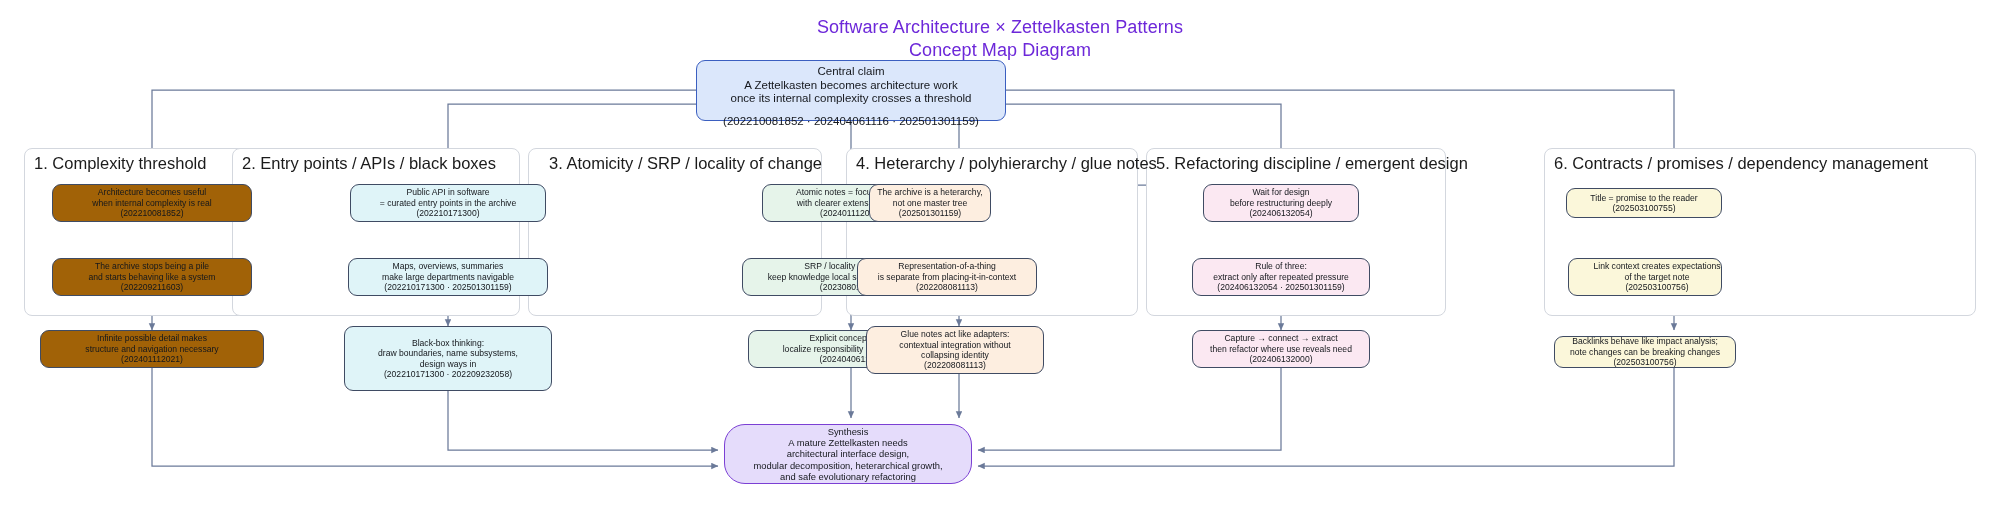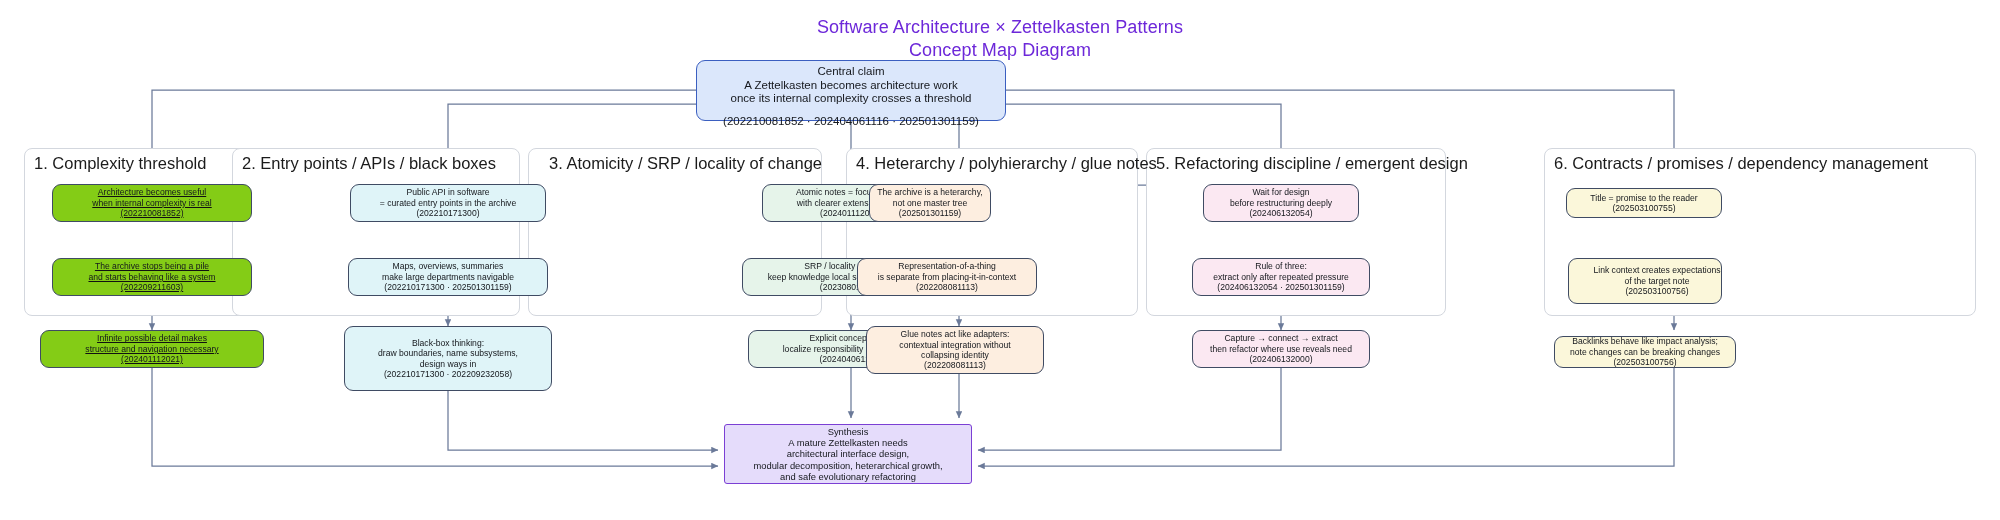--- a/index.html
+++ b/index.html
@@ -48,31 +48,31 @@
     position:absolute;
     box-sizing:border-box;
     border-radius:9px;
     display:flex;flex-direction:column;align-items:center;justify-content:center;
     text-align:center;
     padding:3px 8px;
   }
   .node .ln{font-size:8.6px;line-height:10.4px;color:#14171c;white-space:nowrap;}
   .node .id{font-size:8.6px;line-height:10.4px;color:#14171c;white-space:nowrap;}
 
-  .c1{background:#84cc16;border:1.2px solid #3f4b63;text-decoration:underline;}
+  .c1{background:#a16207;border:1.2px solid #3f4b63;}
   .c2{background:#dff4f8;border:1.2px solid #3f4b63;}
   .c3{background:#e6f4ea;border:1.2px solid #3f4b63;}
   .c4{background:#fdeee0;border:1.2px solid #3f4b63;}
   .c5{background:#fbe8f2;border:1.2px solid #3f4b63;}
   .c6{background:#fbf7da;border:1.2px solid #3f4b63;}
 
   
   .synthesis{
     position:absolute;left:724px;top:424px;width:248px;height:60px;
-    background:#e5dcfb;border:1.4px solid #7b3fd4;border-radius:3px;
+    background:#e5dcfb;border:1.4px solid #7b3fd4;border-radius:21px;
     box-sizing:border-box;
     display:flex;flex-direction:column;align-items:center;justify-content:center;
     text-align:center;
   }
   .synthesis .ln{font-size:9.4px;line-height:11.2px;color:#15181d;white-space:nowrap;}
 </style>
 </head>
 <body>
 
 <div id="stage">
@@ -226,21 +226,21 @@
   <div class="node c5" style="left:1192px;top:330px;width:178px;height:38px;">
     <div class="ln">Capture → connect → extract</div>
     <div class="ln">then refactor where use reveals need</div>
     <div class="id">(202406132000)</div>
   </div>
 
   <div class="node c6" style="left:1566px;top:188px;width:156px;height:30px;">
     <div class="ln">Title = promise to the reader</div>
     <div class="id">(202503100755)</div>
   </div>
-  <div class="node c6" style="left:1568px;top:258px;width:154px;height:46px;padding-left:32px;">
+  <div class="node c6" style="left:1568px;top:258px;width:154px;height:38px;padding-left:32px;">
     <div class="ln">Link context creates expectations</div>
     <div class="ln">of the target note</div>
     <div class="id">(202503100756)</div>
   </div>
   <div class="node c6" style="left:1554px;top:336px;width:182px;height:32px;">
     <div class="ln">Backlinks behave like impact analysis;</div>
     <div class="ln">note changes can be breaking changes</div>
     <div class="id">(202503100756)</div>
   </div>
 

